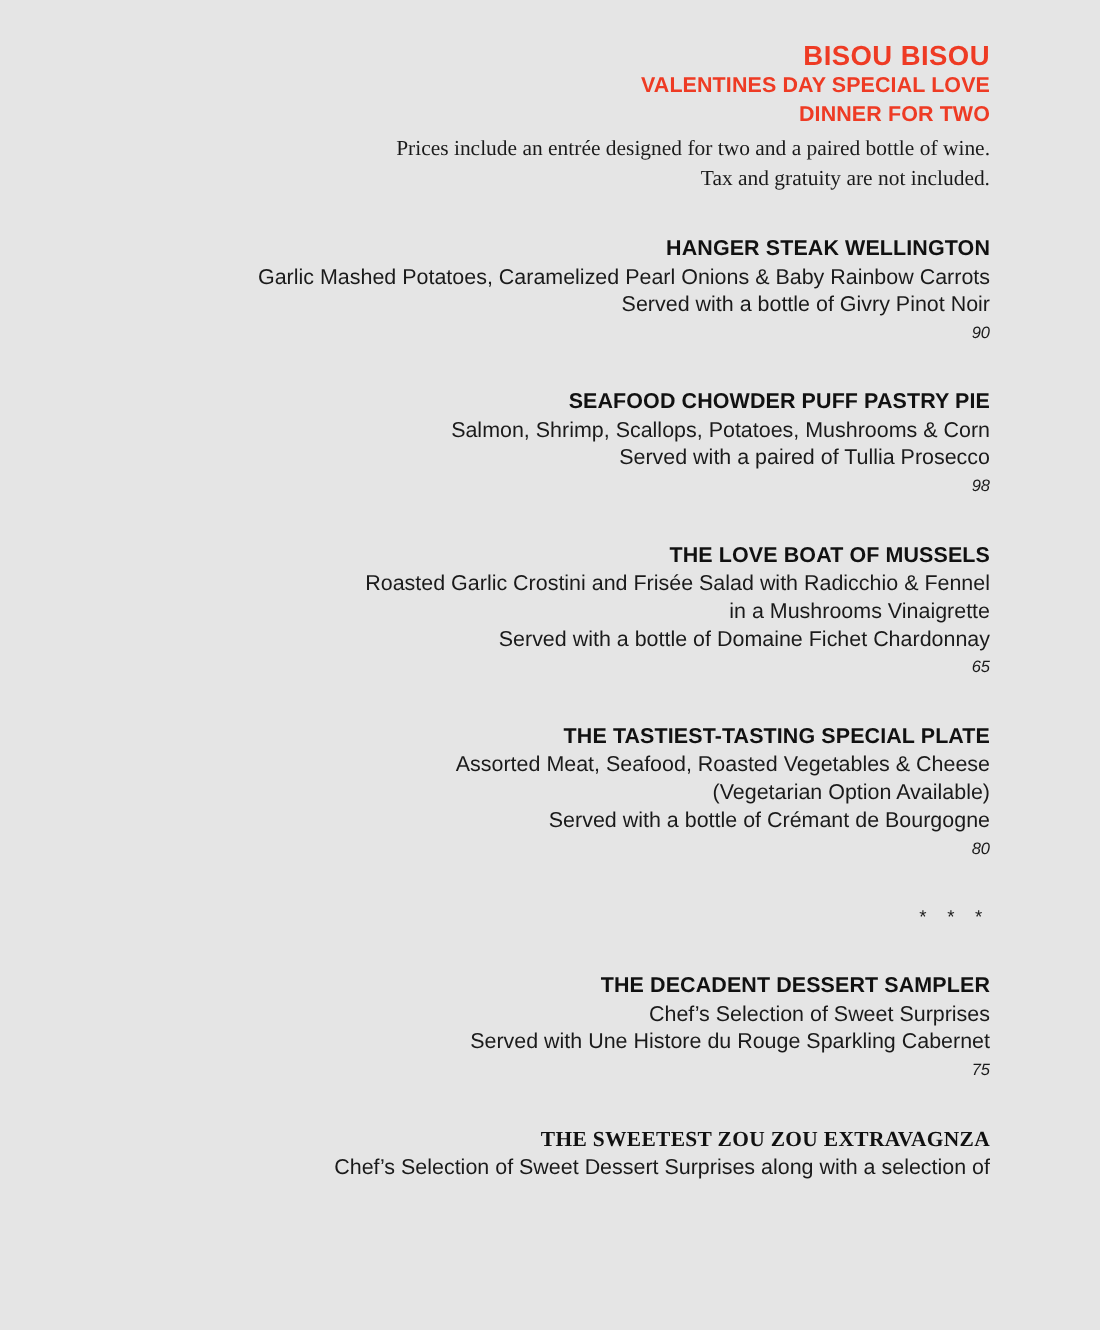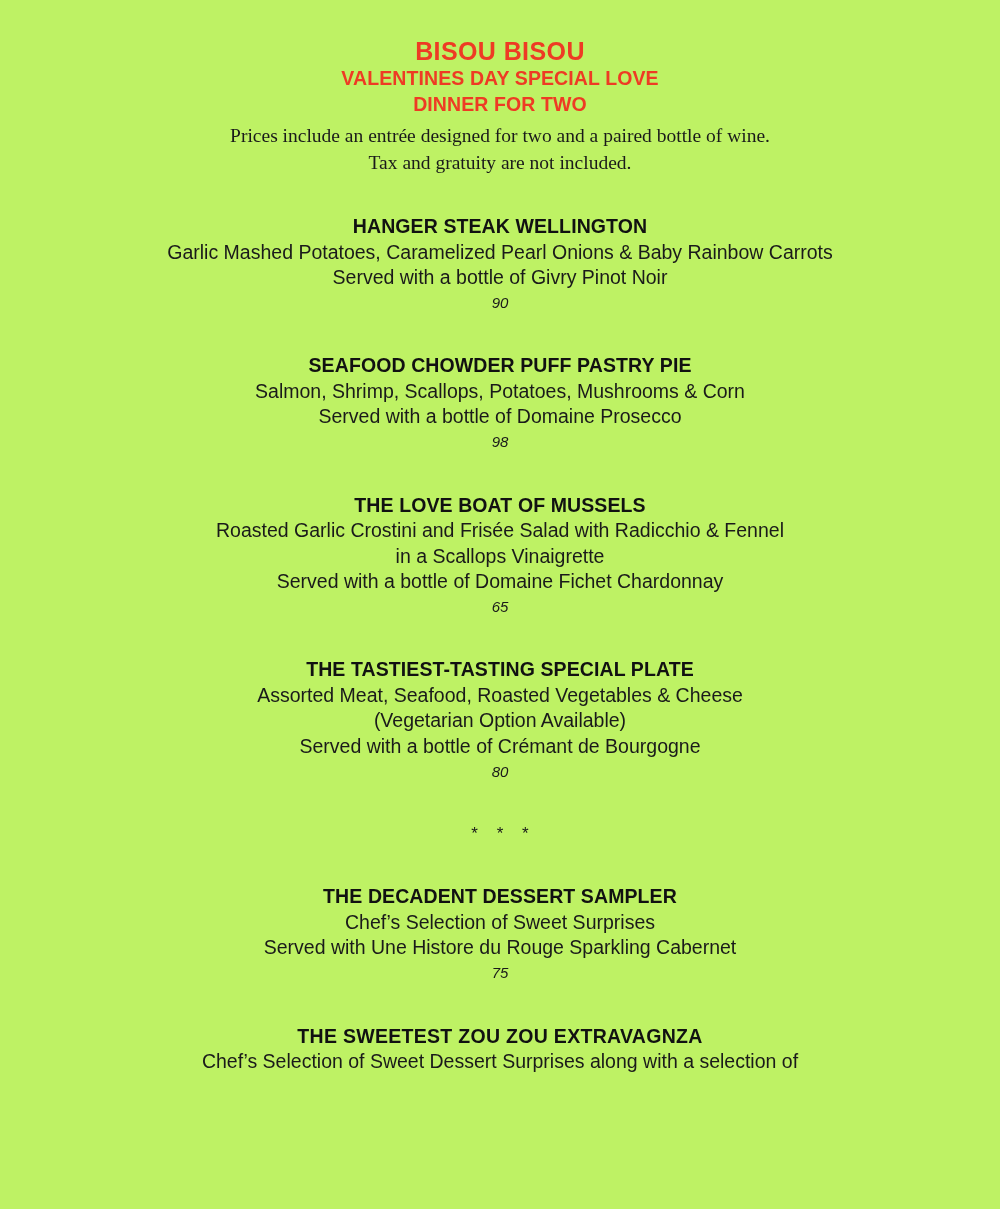--- a/index.html
+++ b/index.html
@@ -12,22 +12,22 @@
     background: #ffffff;
     font-family: "Liberation Sans", sans-serif;
     color: #1a1a1a;
     overflow: hidden;
   }
   .menu-page {
     width: 1000px;
     height: 1209px;
     box-sizing: border-box;
     padding: 36px 100px 0 100px;
-    background: #bef264;
-    text-align: center;
+    background: #e5e5e5;
+    text-align: right;
   }
   .brand-title {
     color: #ee3b24;
     font-weight: bold;
     font-size: 25px;
     letter-spacing: 0.4px;
     line-height: 30px;
     margin: 0;
   }
   .brand-sub {
@@ -61,20 +61,21 @@
     font-size: 19.5px;
     font-weight: 600;
     letter-spacing: 0.1px;
     line-height: 25px;
     color: #111111;
     margin: 0 0 0.5px 0;
   }
   .item-title.heavy {
     font-weight: 800;
     letter-spacing: 0.3px;
+    font-family: Liberation Serif, serif;
   }
   .item-line {
     font-size: 19.5px;
     line-height: 25.3px;
     color: #1a1a1a;
     margin: 0;
   }
   .item-price {
     font-size: 15px;
     line-height: 25.3px;
@@ -111,28 +112,28 @@
     <div class="menu-item">
       <div class="item-title">HANGER STEAK WELLINGTON</div>
       <div class="item-line">Garlic Mashed Potatoes, Caramelized Pearl Onions &amp; Baby Rainbow Carrots</div>
       <div class="item-line">Served with a bottle of Givry Pinot Noir</div>
       <div class="item-price">90</div>
     </div>
 
     <div class="menu-item">
       <div class="item-title">SEAFOOD CHOWDER PUFF PASTRY PIE</div>
       <div class="item-line">Salmon, Shrimp, Scallops, Potatoes, Mushrooms &amp; Corn</div>
-      <div class="item-line">Served with a bottle of Domaine Prosecco</div>
+      <div class="item-line">Served with a paired of Tullia Prosecco</div>
       <div class="item-price">98</div>
     </div>
 
     <div class="menu-item">
       <div class="item-title">THE LOVE BOAT OF MUSSELS</div>
       <div class="item-line">Roasted Garlic Crostini and Frisée Salad with Radicchio &amp; Fennel</div>
-      <div class="item-line">in a Scallops Vinaigrette</div>
+      <div class="item-line">in a Mushrooms Vinaigrette</div>
       <div class="item-line">Served with a bottle of Domaine Fichet Chardonnay</div>
       <div class="item-price">65</div>
     </div>
 
     <div class="menu-item">
       <div class="item-title">THE TASTIEST-TASTING SPECIAL PLATE</div>
       <div class="item-line">Assorted Meat, Seafood, Roasted Vegetables &amp; Cheese</div>
       <div class="item-line">(Vegetarian Option Available)</div>
       <div class="item-line">Served with a bottle of Crémant de Bourgogne</div>
       <div class="item-price">80</div>

